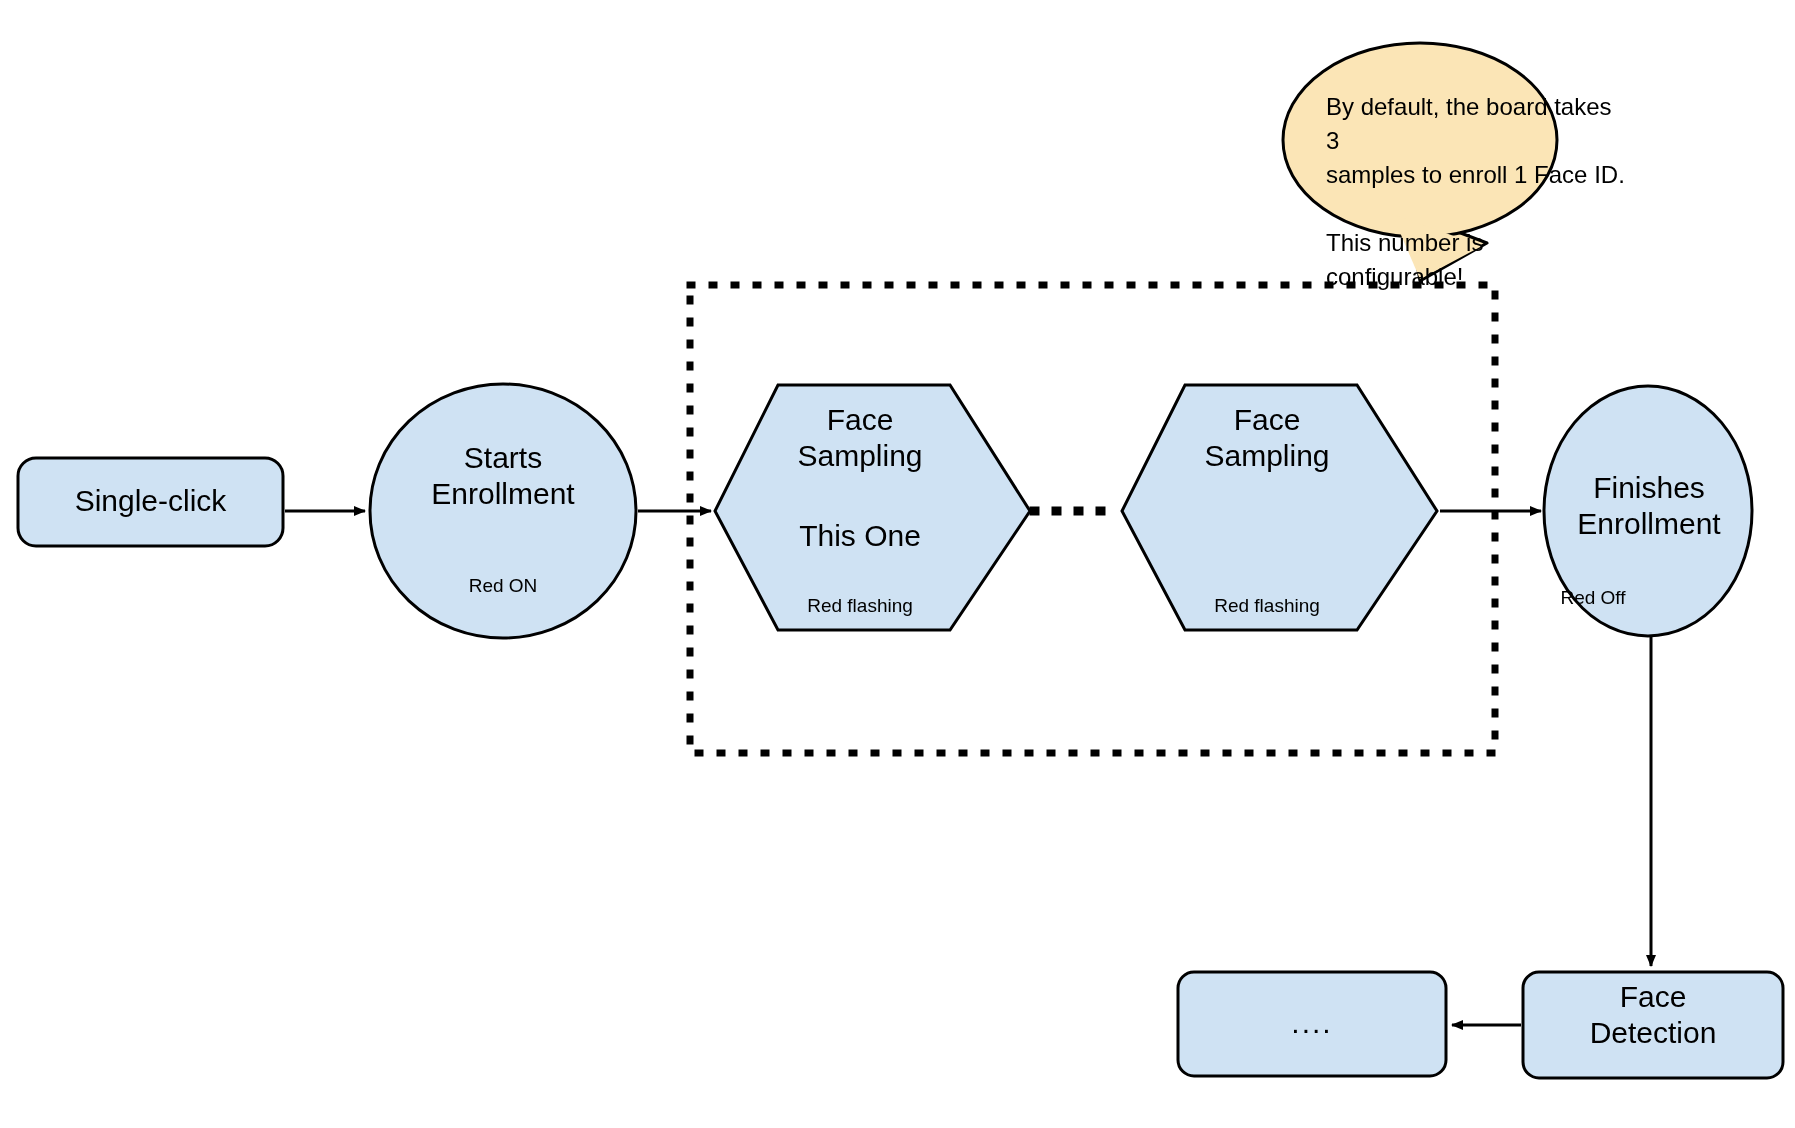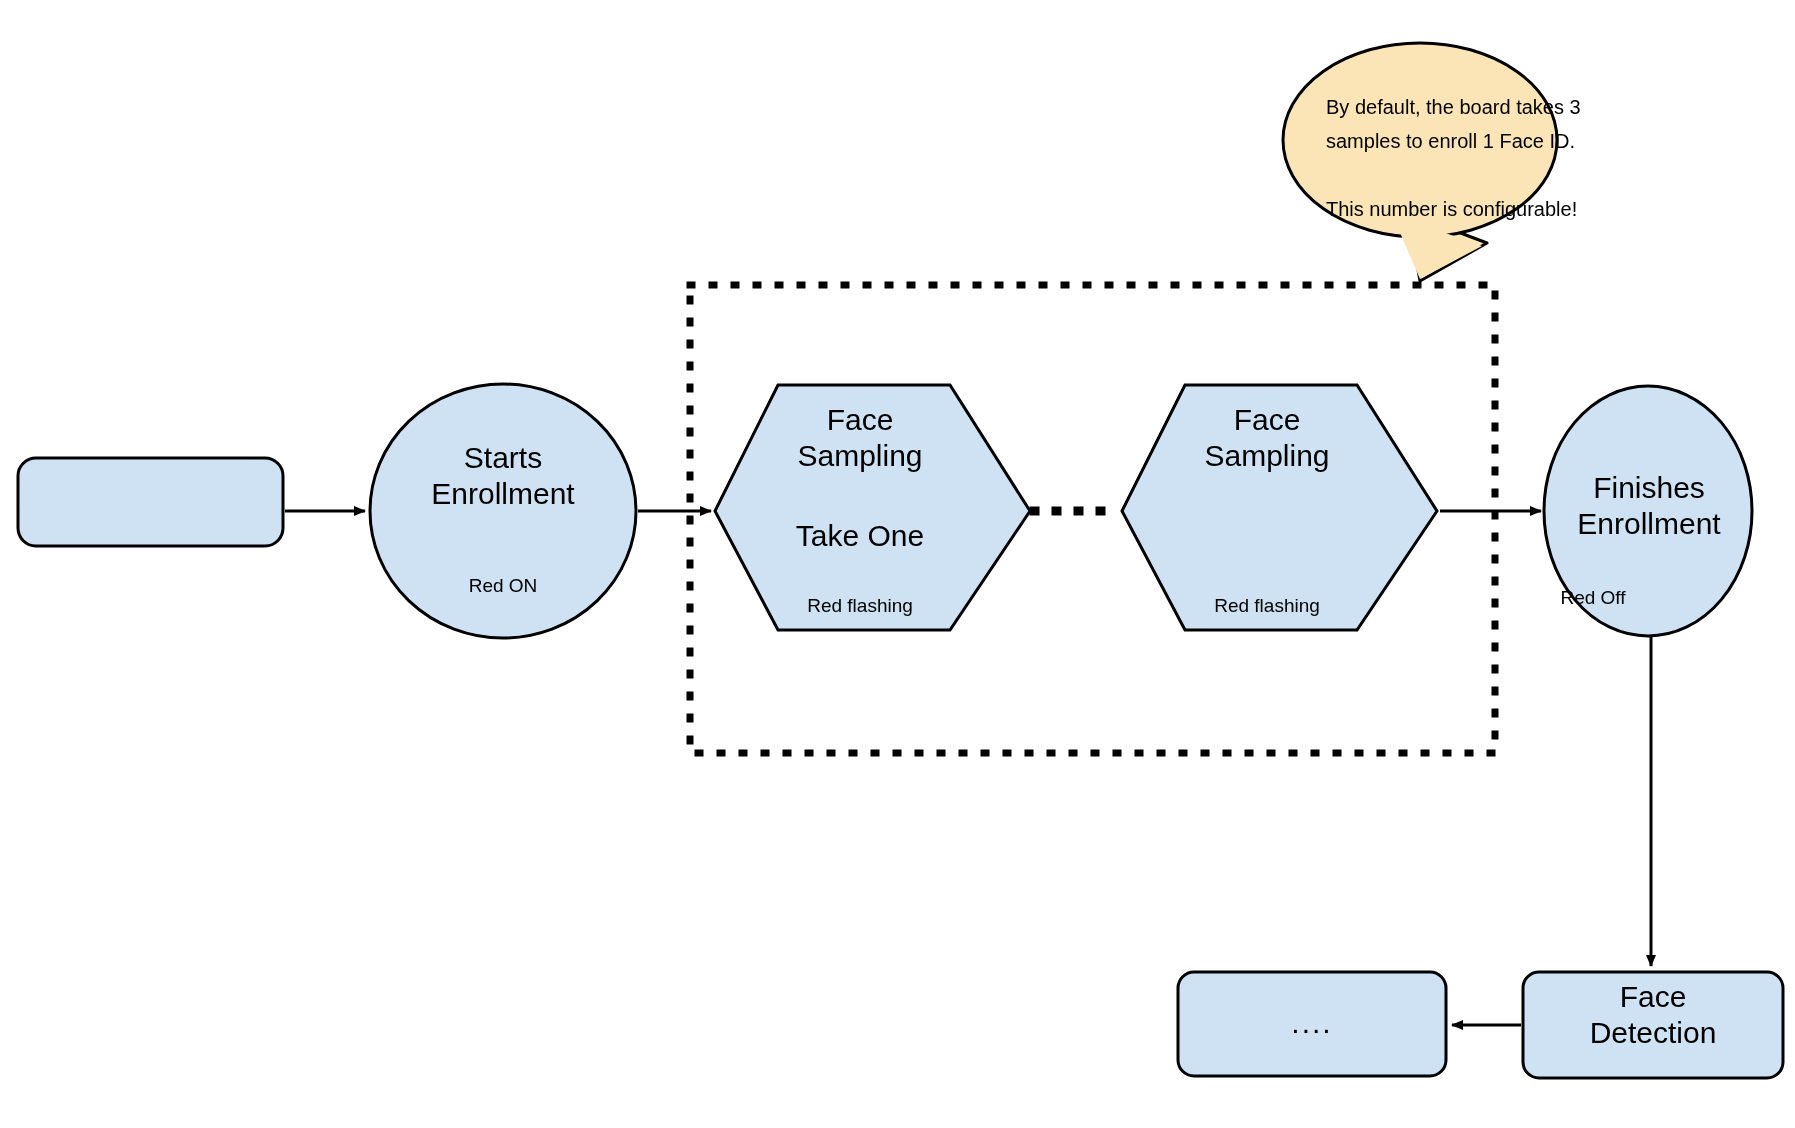--- a/index.html
+++ b/index.html
@@ -34,21 +34,21 @@
   }
   .t-main {
     font-size: 30px;
     line-height: 36px;
   }
   .t-small {
     font-size: 19px;
     line-height: 22px;
   }
   .t-callout {
-    font-size: 20px;
+    font-size: 24px;
     line-height: 34px;
     text-align: left;
     white-space: pre-line;
   }
   .t-dots {
     font-size: 30px;
     letter-spacing: 2px;
   }
 </style>
 </head>
@@ -89,28 +89,29 @@
 
     <line x1="1034" y1="511" x2="1120" y2="511" stroke="#000000" stroke-width="9" stroke-dasharray="1 21" stroke-linecap="square"></line>
 
     <line x1="1440" y1="511" x2="1541" y2="511" stroke="#000000" stroke-width="3" marker-end="url(#arrowhead)"></line>
 
     <line x1="1651" y1="636" x2="1651" y2="966" stroke="#000000" stroke-width="3" marker-end="url(#arrowhead)"></line>
 
     <line x1="1521" y1="1025" x2="1452" y2="1025" stroke="#000000" stroke-width="3" marker-end="url(#arrowhead)"></line>
   </svg>
 
+  <div class="node-text t-main" style="left:18px; top:483px; width:265px;">Single-click</div>
 
   <div class="node-text t-main" style="left:370px; top:440px; width:266px;">Starts
 Enrollment</div>
   <div class="node-text t-small" style="left:370px; top:575px; width:266px;">Red ON</div>
 
   <div class="node-text t-main" style="left:690px; top:402px; width:340px;">Face
 Sampling</div>
-  <div class="node-text t-main" style="left:690px; top:518px; width:340px;">Take One</div>
+  <div class="node-text t-main" style="left:690px; top:518px; width:340px;">This One</div>
   <div class="node-text t-small" style="left:690px; top:595px; width:340px;">Red flashing</div>
 
   <div class="node-text t-main" style="left:1097px; top:402px; width:340px;">Face
 Sampling</div>
   <div class="node-text t-small" style="left:1097px; top:595px; width:340px;">Red flashing</div>
 
   <div class="node-text t-main" style="left:1544px; top:470px; width:210px;">Finishes
 Enrollment</div>
   <div class="node-text t-small" style="left:1488px; top:587px; width:210px;">Red Off</div>
 

